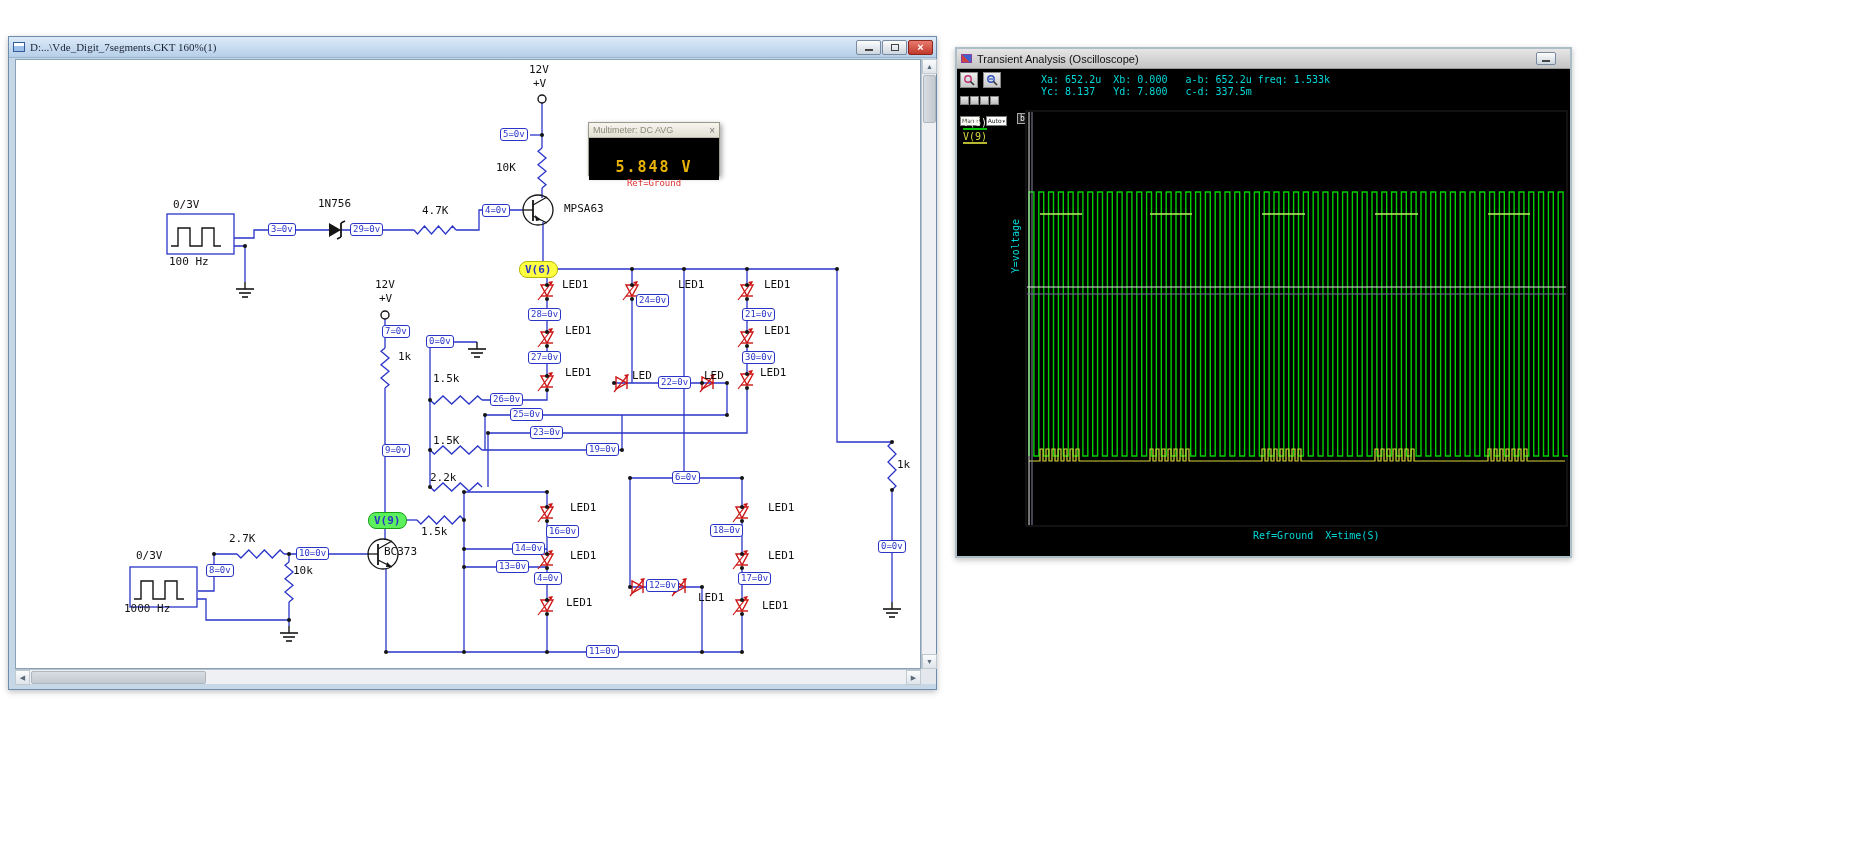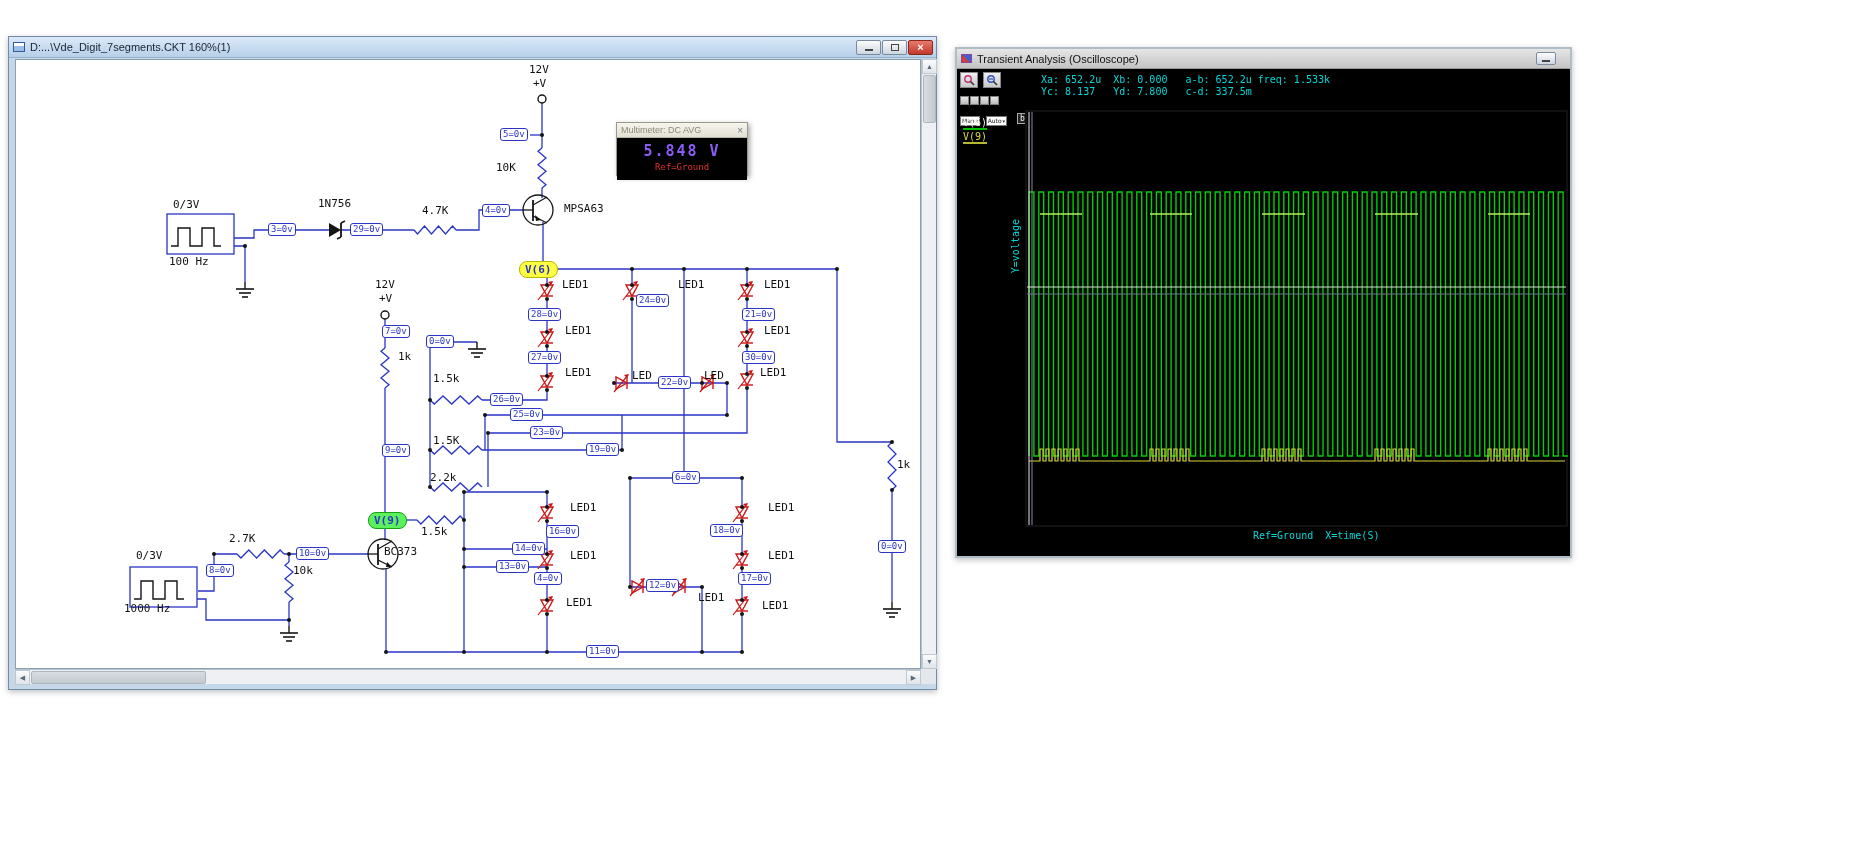--- a/index.html
+++ b/index.html
@@ -8,21 +8,21 @@
   .desktop { position:relative; width:1876px; height:853px; background:#fff; }
 
   
   .cwin { position:absolute; left:8px; top:36px; width:929px; height:654px;
           background:#c6d7e8; border:1px solid #6e8cac; box-shadow:0 2px 6px rgba(0,0,0,.25); }
   .cwin-title { position:absolute; left:0; top:0; right:0; height:21px;
           background:linear-gradient(#dceafa,#b6cfe8); border-bottom:1px solid #9ab4cc;
           display:flex; align-items:center; font-size:11px; color:#1a2333; }
   .cwin-icon { width:12px; height:10px; margin:0 5px 0 4px; border:1px solid #335a99;
           background:linear-gradient(#fff 40%, #9cc0ea 40%); display:inline-block; }
-  .cwin-title-text { flex:1; white-space:nowrap; overflow:hidden; }
+  .cwin-title-text { flex:1; white-space:nowrap; overflow:hidden;font-family:Liberation Serif, serif; }
   .winbtns { display:flex; margin-right:3px; gap:1px; }
   .wb { width:25px; height:15px; border:1px solid #7a8ba0; border-radius:2px;
         background:linear-gradient(#fdfdfd,#cdd6df); display:inline-flex;
         align-items:center; justify-content:center; font-size:10px; color:#333; }
   .wb .g-min { width:8px; height:2px; background:#444; display:block; margin-top:6px; }
   .wb .g-max { width:8px; height:7px; border:1.5px solid #444; display:block; }
   .wb.close { background:linear-gradient(#e87a6e,#c0392b); border-color:#8a261b;
         color:#fff; font-weight:bold; font-size:11px; }
 
   .canvas { position:absolute; left:6px; top:22px; width:906px; height:610px;
@@ -33,30 +33,30 @@
         border:1px solid #2a35c8; background:#fff; border-radius:3px;
         padding:0 2px; line-height:11px; white-space:nowrap; }
   .cl { position:absolute; font:11px "DejaVu Sans Mono", monospace; color:#111;
         white-space:nowrap; line-height:12px; }
   .probe { position:absolute; font:11px "DejaVu Sans Mono", monospace; font-weight:bold;
         color:#2a35c8; border-radius:8px; padding:0 5px; line-height:15px; }
   .probe.p6 { background:#ffff42; border:1px solid #b8b800; }
   .probe.p9 { background:#5df05d; border:1px solid #18a018; }
 
   
-  .mm { position:absolute; left:600px; top:62px; width:132px; height:54px;
+  .mm { position:absolute; left:572px; top:62px; width:132px; height:54px;
         border:1px solid #9a9a8a; background:#000; box-shadow:2px 2px 5px rgba(0,0,0,.35); }
   .mm-title { height:15px; background:linear-gradient(#f7f5ee,#e2dfd2);
         font-size:9px; color:#8a8a7a; display:flex; align-items:center;
         padding:0 4px; border-bottom:1px solid #b8b8a8; }
   .mm-title span:first-child { flex:1; }
   .mm-close { color:#777; font-size:10px; cursor:default; }
   .mm-body { height:42px; background:#000; text-align:center; }
-  .mm-val { font:bold 15px "DejaVu Sans Mono", monospace; color:#8b5cf6;
-        letter-spacing:2px; padding-top:4px; }
+  .mm-val { font:bold 15px "DejaVu Sans Mono", monospace; color:#eab308;
+        letter-spacing:2px; padding-top:20px; }
   .mm-ref { font:9px "DejaVu Sans Mono", monospace; color:#e03030; margin-top:2px; }
 
   
   .vscroll { position:absolute; left:912px; top:22px; width:15px; height:610px;
         background:#eef0f4; border-left:1px solid #b8c2cc; }
   .hscroll { position:absolute; left:6px; top:632px; width:906px; height:15px;
         background:#eef0f4; border-top:1px solid #b8c2cc; }
   .sarr { position:absolute; width:15px; height:15px; font-size:7px; color:#5a6a7a;
         display:flex; align-items:center; justify-content:center;
         background:linear-gradient(#fafbfc,#dfe5ea); border:1px solid #c0c8d0; }

